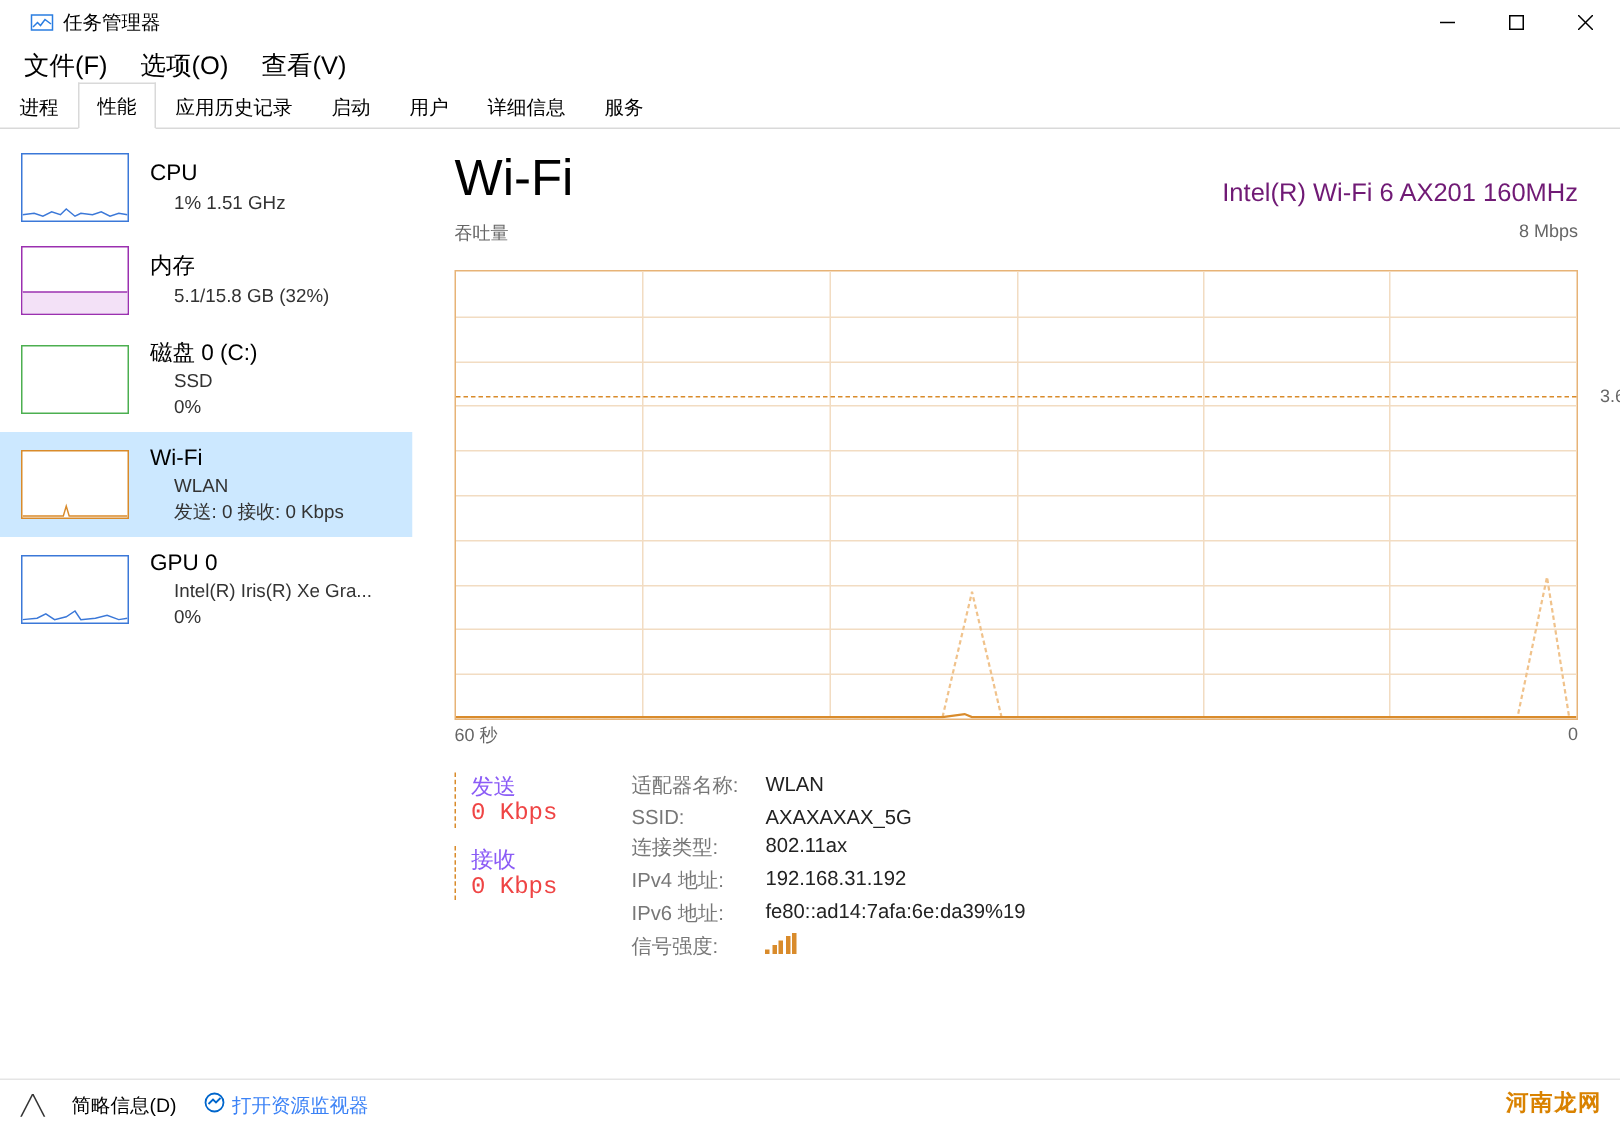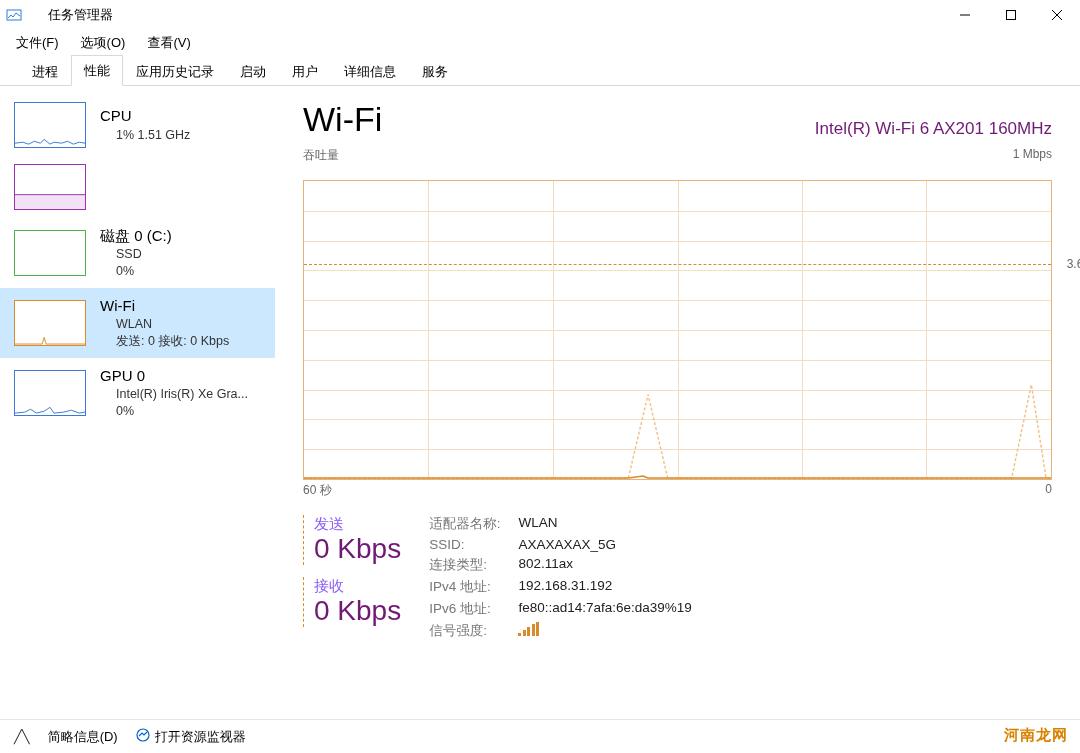--- a/index.html
+++ b/index.html
@@ -1,31 +1,31 @@
 <!DOCTYPE html>
 <html><head>
 <meta charset="utf-8">
 <style>
   * { box-sizing: border-box; margin: 0; padding: 0; font-family: "Microsoft YaHei", "Segoe UI", sans-serif; }
   body { width: 1080px; height: 753px; background: #fff; font-size: 13px; color: #000; overflow: hidden; position: relative; }
 
   
-  .titlebar { height: 30px; display: flex; align-items: center; padding-left: 6px; gap: 20px; }
+  .titlebar { height: 30px; display: flex; align-items: center; padding-left: 20px; }
   .titlebar .app-icon { width: 16px; height: 16px; margin-right: 6px; }
   .titlebar .title { flex: 0 0 auto; font-size: 13px; }
   .titlebar .spacer { flex: 1; }
   .win-controls { display: flex; }
   .win-btn { width: 46px; height: 30px; display: flex; align-items: center; justify-content: center; }
 
   
   .menubar { height: 26px; display: flex; align-items: center; padding-left: 6px; gap: 2px; }
-  .menu-item { padding: 3px 10px; font-size: 13px; }
-
-  
-  .tabstrip { height: 30px; display: flex; align-items: flex-end; border-bottom: 1px solid #d9d9d9; padding-left: 19px; gap: 0; }
+  .menu-item { padding: 3px 10px; font-size: 17px; }
+
+  
+  .tabstrip { height: 30px; display: flex; align-items: flex-end; border-bottom: 1px solid #d9d9d9; padding-left: 0; gap: 0; }
   .tab { padding: 6px 12px 5px; font-size: 13px; border: 1px solid transparent; border-bottom: none; position: relative; top: 1px; }
   .tab.active { background: #fff; border: 1px solid #d9d9d9; border-bottom: 1px solid #fff; }
 
   
   .body { display: flex; height: calc(100% - 30px - 26px - 30px - 34px); }
 
   
   .sidebar { width: 275px; padding-top: 8px; overflow: hidden; }
   .side-item { display: flex; align-items: center; padding: 8px 8px 8px 14px; gap: 14px; }
   .side-item.selected { background: #cce8ff; }
@@ -51,30 +51,30 @@
   .guide { position: absolute; left: 0; right: 0; border-top: 1px dashed #d98b2b; }
   .guide-label { position: absolute; right: -64px; font-size: 12px; color: #666; transform: translateY(-50%); }
   .graph-wrap { position: relative; }
   .graph-bottom { display: flex; justify-content: space-between; font-size: 12px; color: #666; margin-top: 2px; }
 
   
   .stats { display: flex; gap: 28px; margin-top: 16px; }
   .stat-col { display: flex; flex-direction: column; gap: 12px; }
   .stat-block { border-left: 1px dashed #bbb; padding-left: 10px; min-width: 90px; }
   .stat-label { font-size: 15px; color: #8b5cf6; }
-  .stat-val { font-size: 28px; color: #701a75; line-height: 1.1; }
+  .stat-val { font-size: 16px; color: #ef4444; line-height: 1.1; font-family: Liberation Mono, monospace; }
   .info-grid { display: grid; grid-template-columns: auto auto; column-gap: 18px; row-gap: 4px; font-size: 13.5px; }
   .info-k { color: #777; }
   .info-v { color: #222; }
   .signal-bars { display: inline-flex; align-items: flex-end; gap: 1.5px; height: 14px; }
   .bar { width: 3px; background: #d98b2b; }
 
   
   .footer { position: absolute; left: 0; right: 0; bottom: 0; height: 34px; border-top: 1px solid #e5e5e5; display: flex; align-items: center; padding: 0 14px; gap: 18px; font-size: 13px; }
-  .footer .link { color: #000000; display: flex; align-items: center; gap: 5px; }
+  .footer .link { color: #3b82f6; display: flex; align-items: center; gap: 5px; }
   .footer .chevron { color: #333; }
   .watermark { position: absolute; right: 12px; bottom: 8px; color: #d98200; font-size: 15px; font-weight: bold; letter-spacing: 1px; pointer-events: none; }
 
   svg.spark { position: absolute; inset: 0; width: 100%; height: 100%; }
 </style>
 </head>
 <body>
 
 <div class="titlebar">
   <span class="app-icon">
@@ -137,20 +137,24 @@
       </div>
     </div>
 
     <div class="side-item">
       <div class="thumb thumb-mem">
         <svg class="spark" viewBox="0 0 72 46" preserveAspectRatio="none">
             <rect x="0" y="31" width="72" height="15" fill="#f3e1f7"></rect>
             <polyline points="0,31 72,31" stroke="#9b30b0" stroke-width="1"></polyline>
           </svg>
       </div>
+      <div class="side-text">
+        <span class="side-title">内存</span>
+        <span class="side-sub">5.1/15.8 GB (32%)</span>
+      </div>
     </div>
 
     <div class="side-item">
       <div class="thumb thumb-disk"></div>
       <div class="side-text">
         <span class="side-title">磁盘 0 (C:)</span>
         <span class="side-sub">SSD</span>
         <span class="side-sub">0%</span>
       </div>
     </div>
@@ -184,21 +188,21 @@
   </div>
 
   <div class="main">
     <div class="main-header">
       <div class="main-title">Wi-Fi</div>
       <div class="adapter">Intel(R) Wi-Fi 6 AX201 160MHz</div>
     </div>
 
     <div class="graph-top">
       <span>吞吐量</span>
-      <span>1 Mbps</span>
+      <span>8 Mbps</span>
     </div>
 
     <div class="graph-wrap">
       <div class="graph">
 
         <div class="grid-line" style="top:10%"></div>
         <div class="grid-line" style="top:20%"></div>
         <div class="grid-line" style="top:30%"></div>
         <div class="grid-line" style="top:40%"></div>
         <div class="grid-line" style="top:50%"></div>

